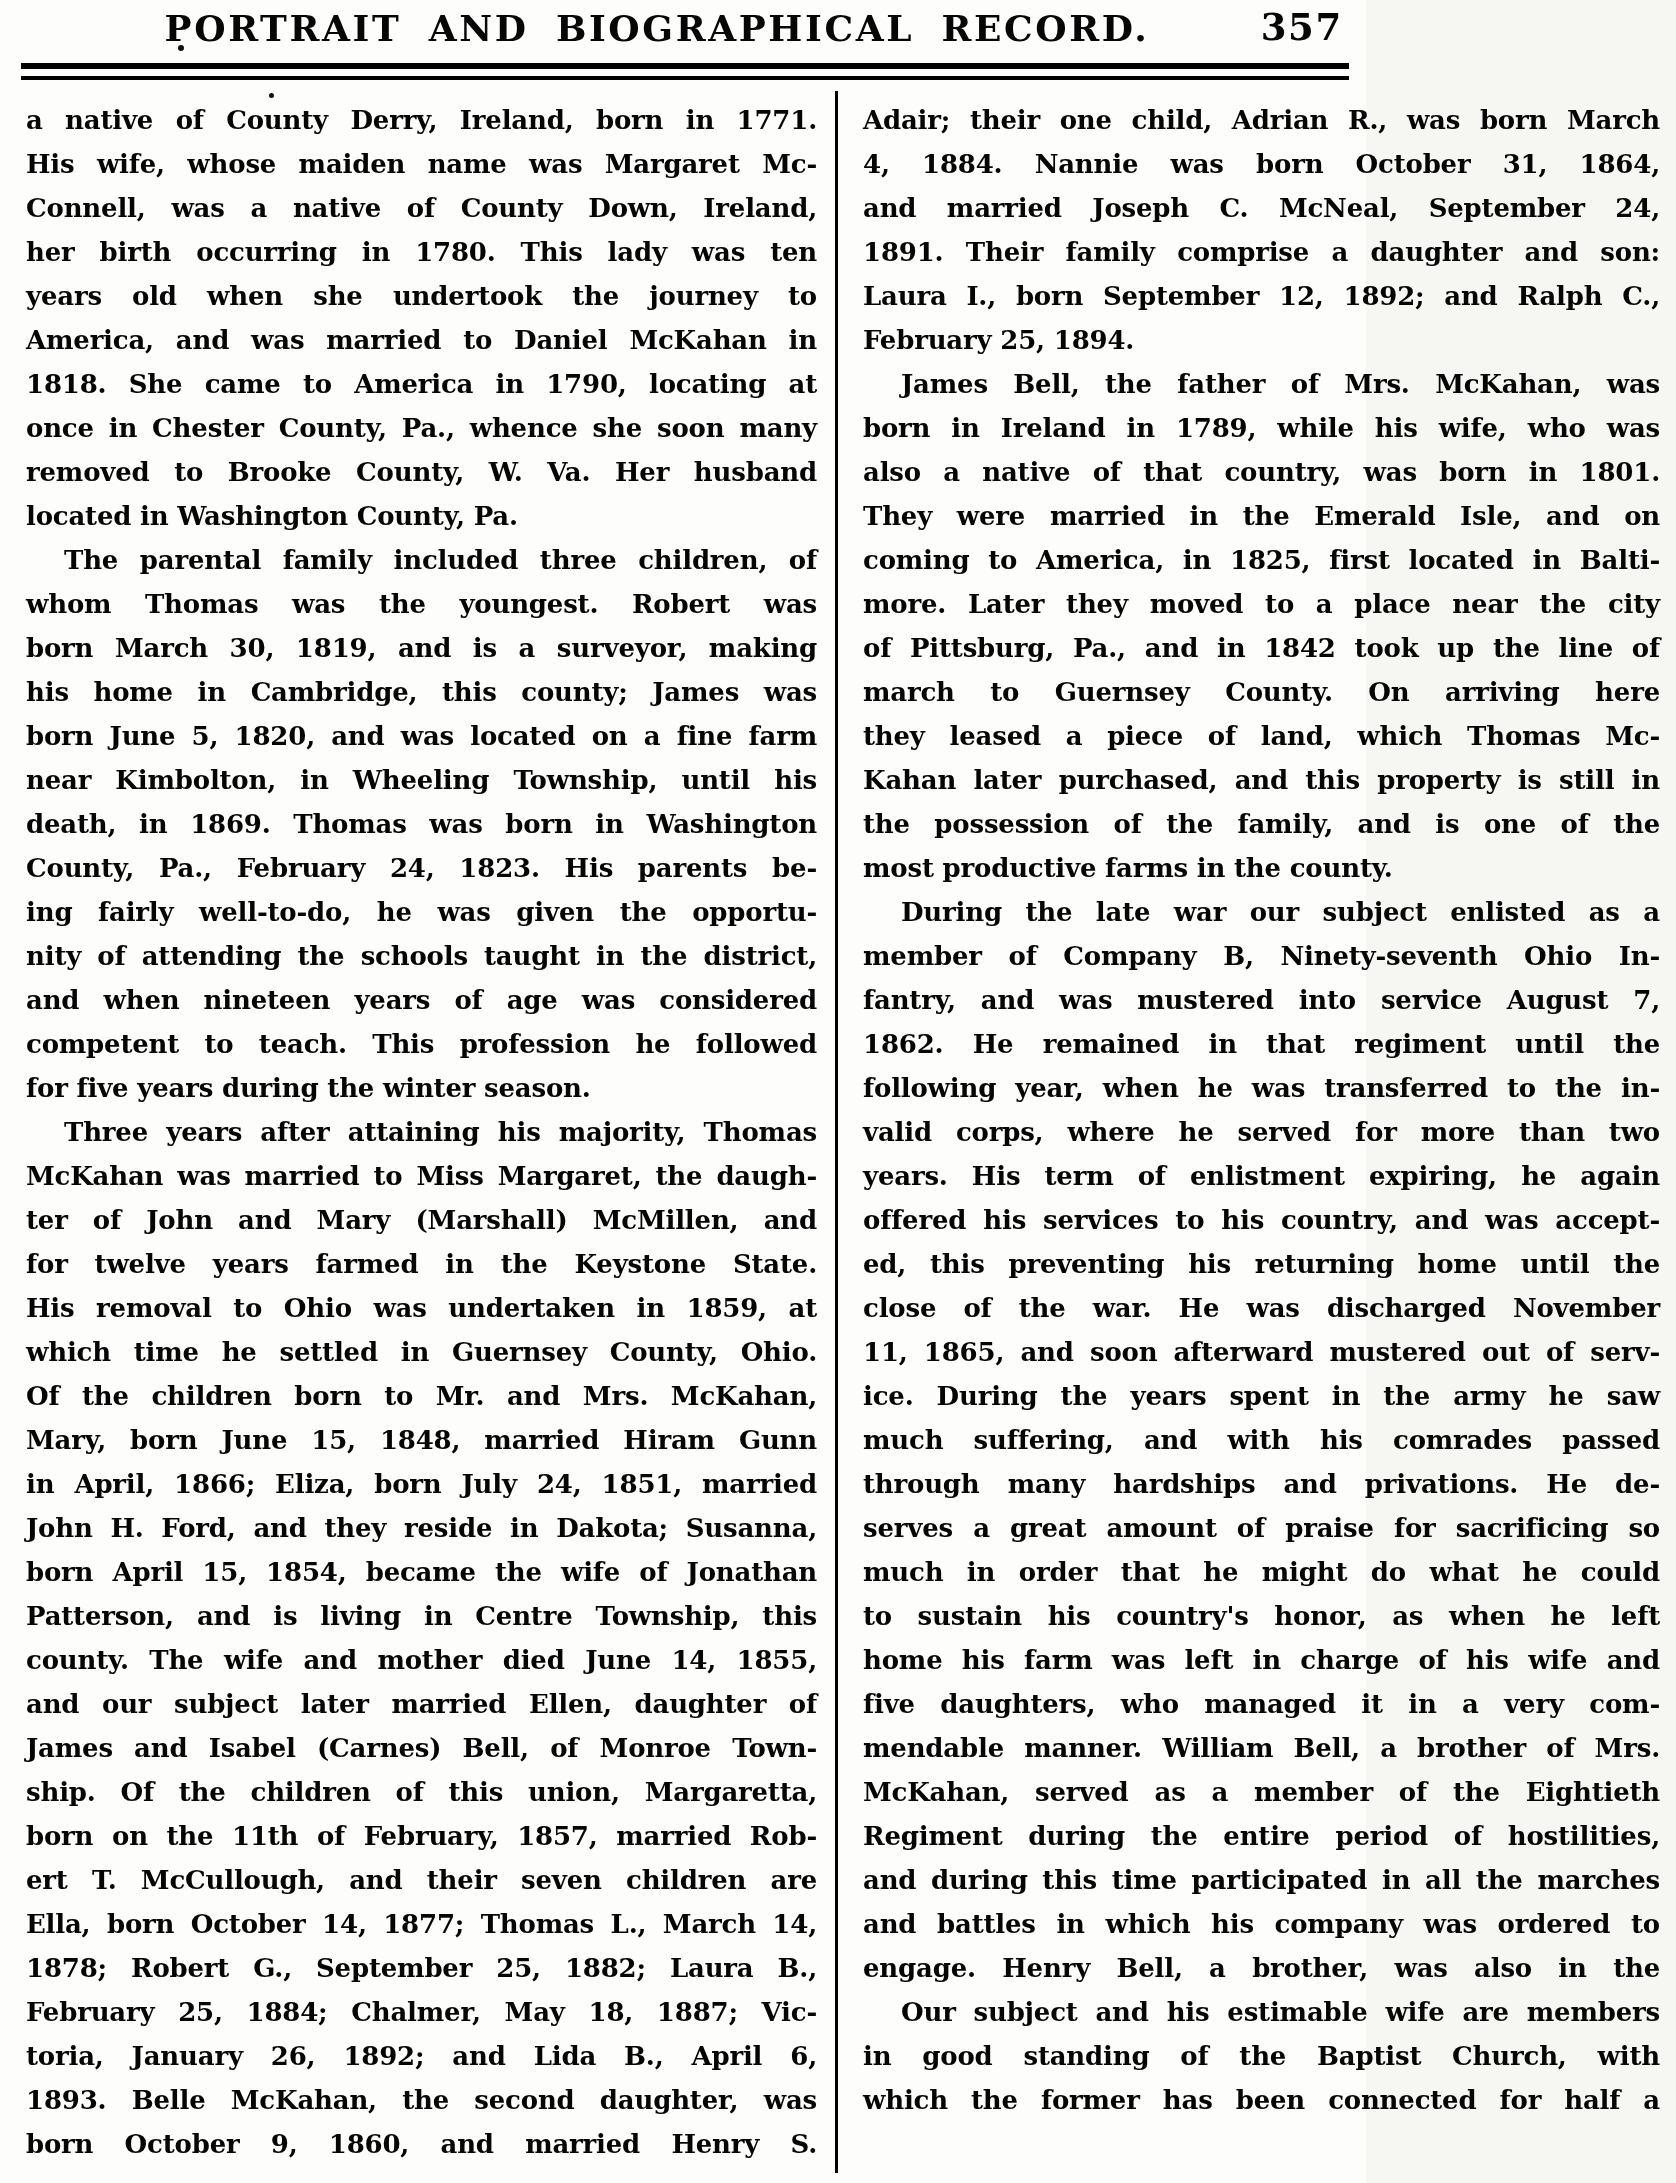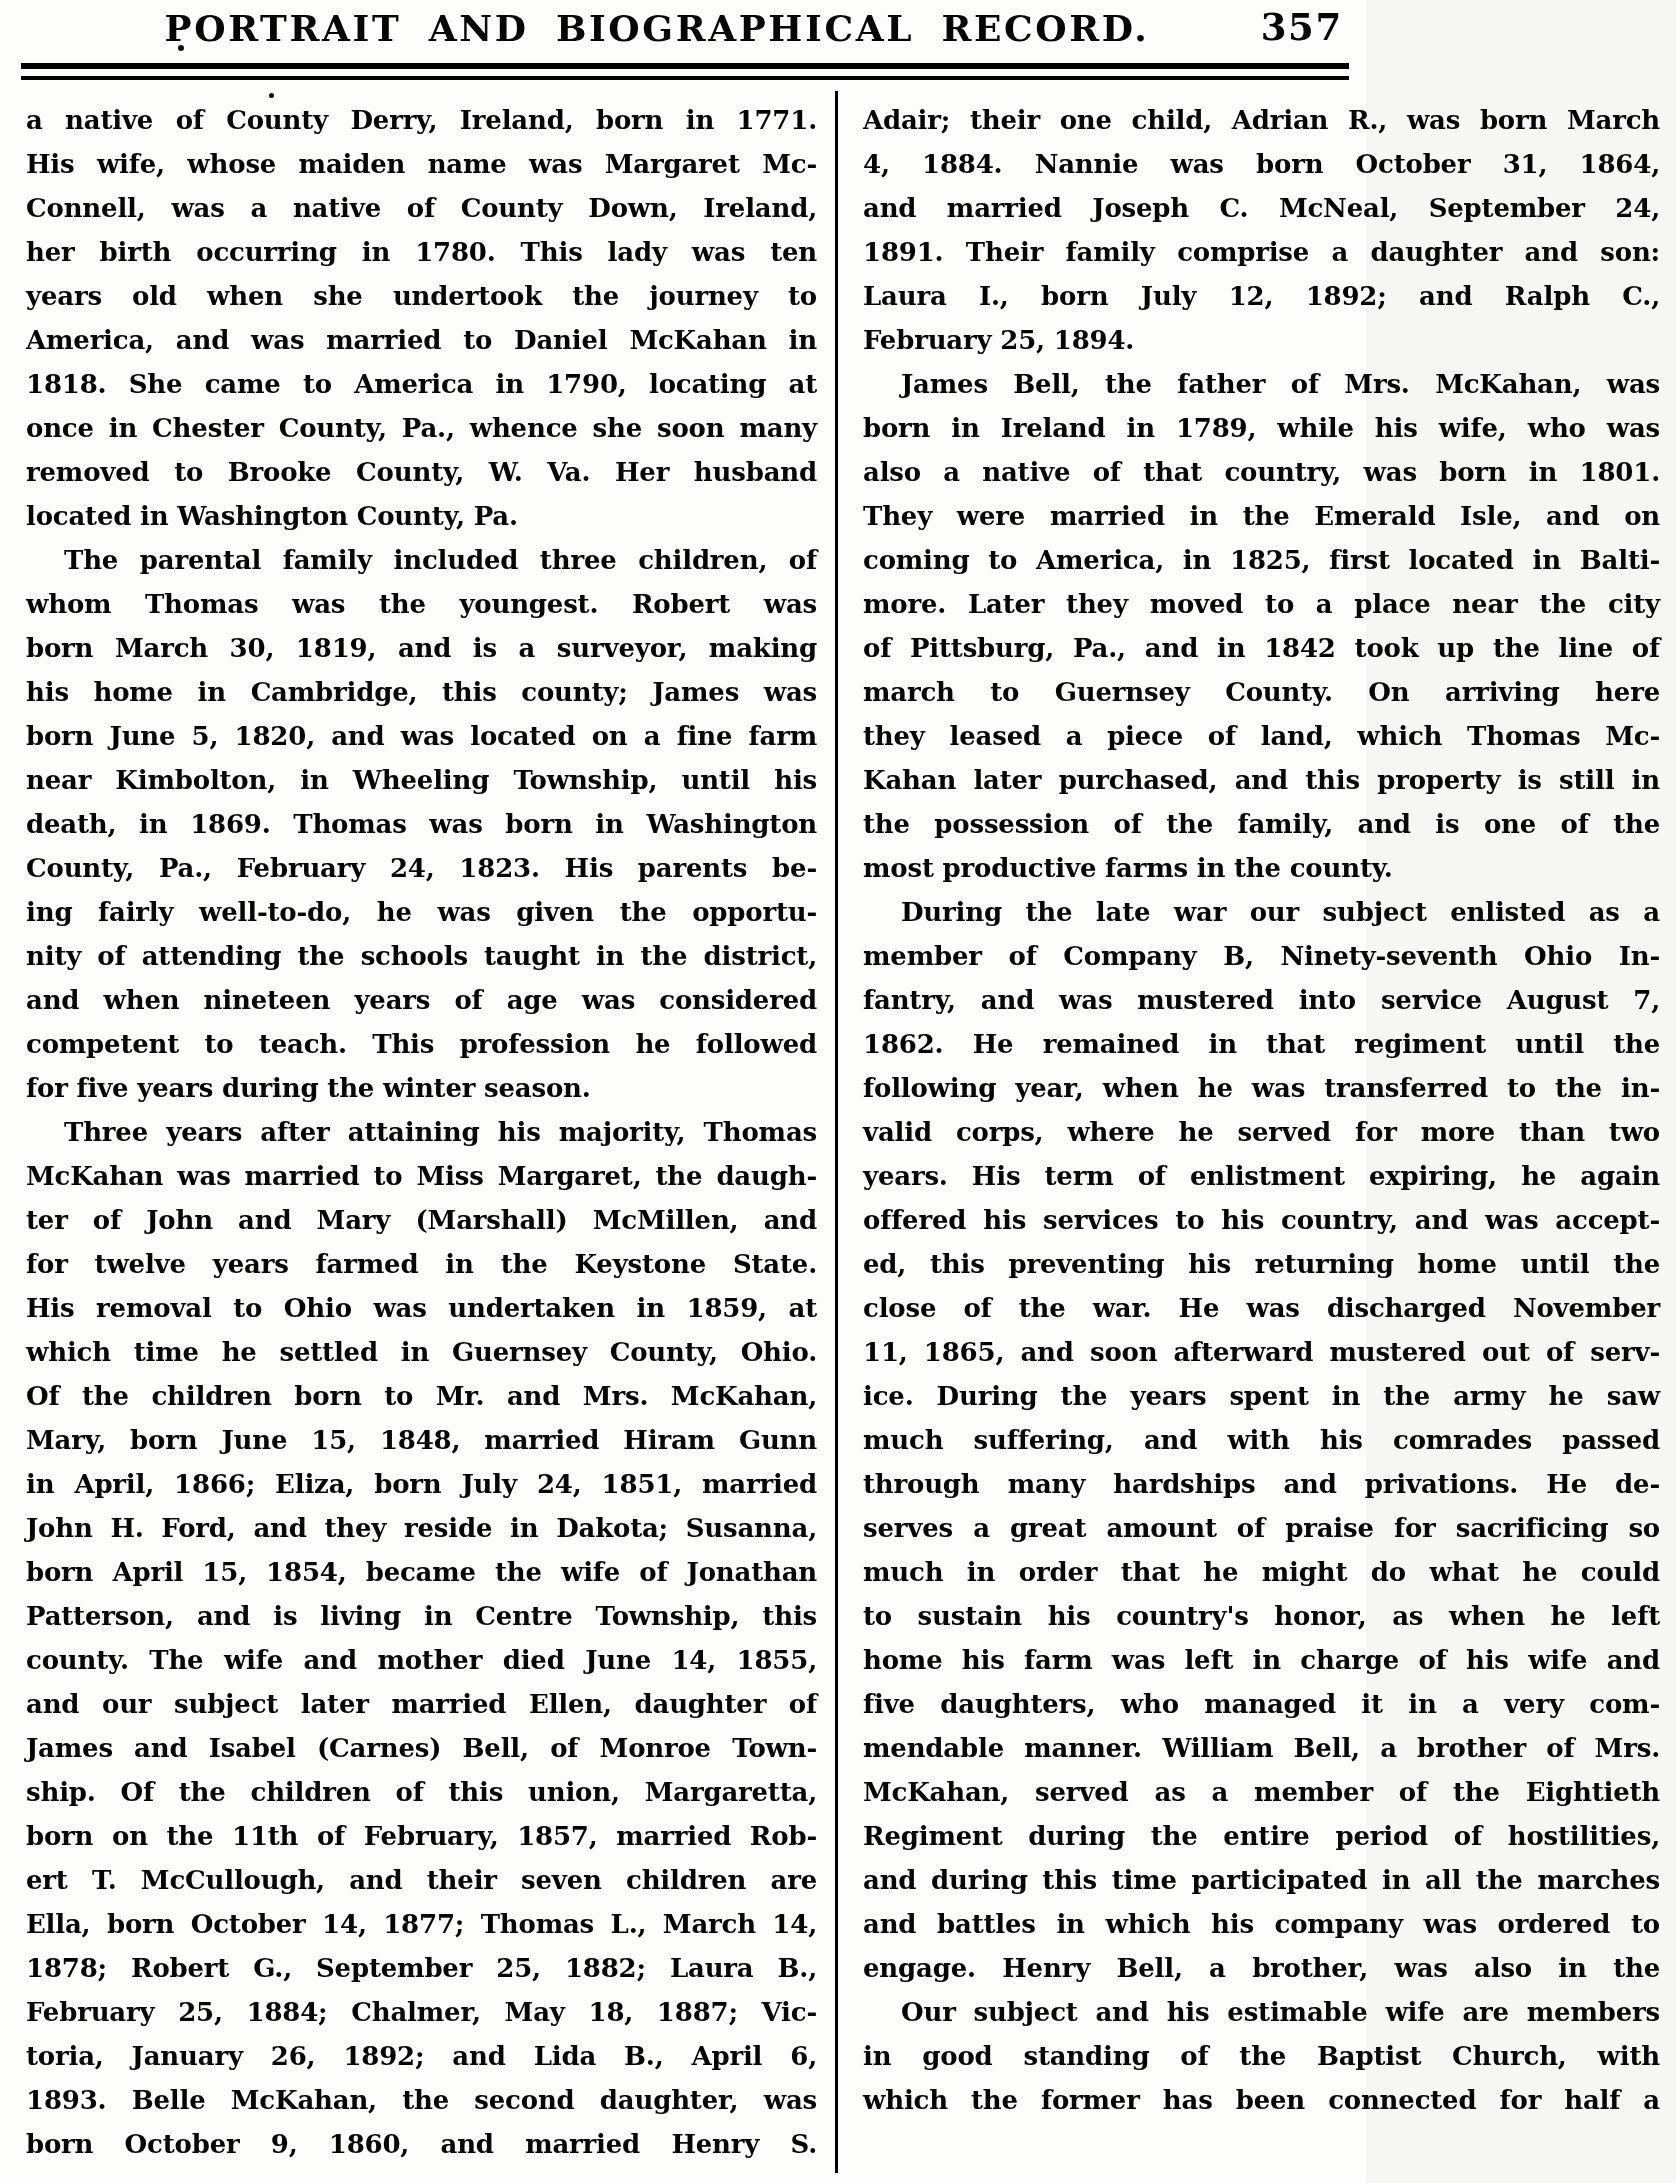--- a/index.html
+++ b/index.html
@@ -119,21 +119,21 @@
       <div class="line">February 25, 1884; Chalmer, May 18, 1887; Vic-</div>
       <div class="line">toria, January 26, 1892; and Lida B., April 6,</div>
       <div class="line">1893. Belle McKahan, the second daughter, was</div>
       <div class="line">born October 9, 1860, and married Henry S.</div>
     </main>
   <main class="col col-right">
       <div class="line">Adair; their one child, Adrian R., was born March</div>
       <div class="line">4, 1884. Nannie was born October 31, 1864,</div>
       <div class="line">and married Joseph C. McNeal, September 24,</div>
       <div class="line">1891. Their family comprise a daughter and son:</div>
-      <div class="line">Laura I., born July 12, 1892; and Ralph C.,</div>
+      <div class="line">Laura I., born September 12, 1892; and Ralph C.,</div>
       <div class="line end">February 25, 1894.</div>
       <div class="line indent">James Bell, the father of Mrs. McKahan, was</div>
       <div class="line">born in Ireland in 1789, while his wife, who was</div>
       <div class="line">also a native of that country, was born in 1801.</div>
       <div class="line">They were married in the Emerald Isle, and on</div>
       <div class="line">coming to America, in 1825, first located in Balti-</div>
       <div class="line">more. Later they moved to a place near the city</div>
       <div class="line">of Pittsburg, Pa., and in 1842 took up the line of</div>
       <div class="line">march to Guernsey County. On arriving here</div>
       <div class="line">they leased a piece of land, which Thomas Mc-</div>

